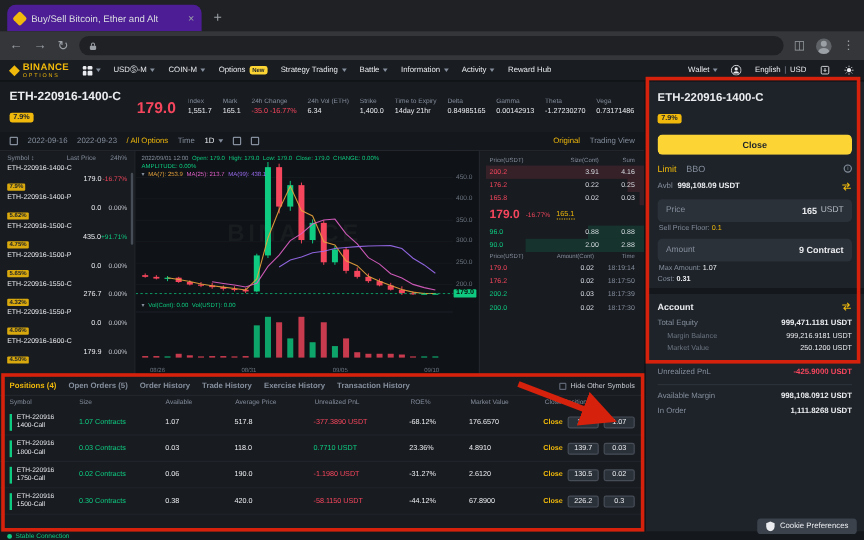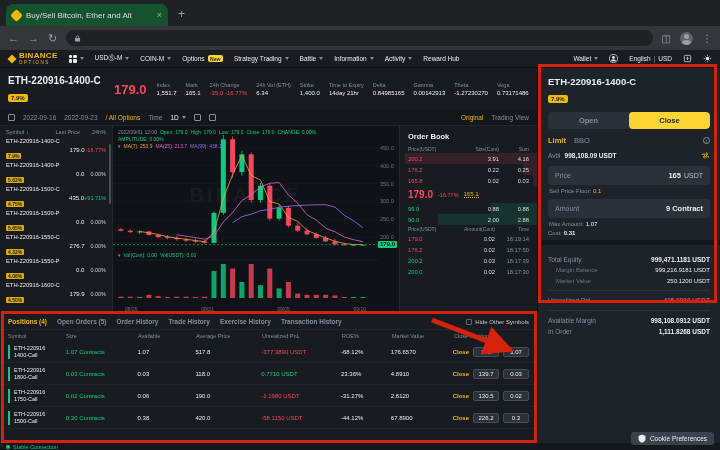--- a/index.html
+++ b/index.html
@@ -1,21 +1,21 @@
 <!DOCTYPE html>
 <html><head>
 <meta charset="utf-8">
 <style>
   * { margin:0; padding:0; box-sizing:border-box; }
   html,body { width:720px; height:450px; background:#0b0e11; font-family:"Liberation Sans",sans-serif; overflow:hidden; }
   .screen { position:relative; width:720px; height:450px; background:#14171c; overflow:hidden; }
 
   
   .tabstrip { position:absolute; left:0; top:0; width:720px; height:26px; background:#202124; }
-  .tab { position:absolute; left:6px; top:4px; width:162px; height:22px; background:#14532d; border-radius:7px 7px 0 0; display:flex; align-items:center; padding:0 6px; gap:5px; }
+  .tab { position:absolute; left:6px; top:4px; width:162px; height:22px; background:#4c1d95; border-radius:7px 7px 0 0; display:flex; align-items:center; padding:0 6px; gap:5px; }
   .tab .fav { width:9px; height:9px; background:#f0b90b; border-radius:2px; transform:rotate(45deg); flex:0 0 9px; }
   .tab .t { font-size:8px; color:#dadce0; white-space:nowrap; overflow:hidden; flex:1; }
   .tab .x { font-size:9px; color:#9aa0a6; }
   .newtab { position:absolute; left:178px; top:8px; font-size:12px; color:#9aa0a6; line-height:12px; }
   .btoolbar { position:absolute; left:0; top:26px; width:720px; height:24px; background:#35363a; display:flex; align-items:center; padding:0 8px; gap:9px; }
   .nav-arrow { color:#9aa0a6; font-size:11px; }
   .urlbar { flex:1; height:16px; background:#202124; border-radius:8px; display:flex; align-items:center; padding:0 8px; gap:5px; }
   .lock { width:7px; height:7px; }
   .chrome-ico { color:#9aa0a6; font-size:10px; }
   .avatar { width:13px; height:13px; border-radius:50%; background:#5f6368; position:relative; overflow:hidden; }
@@ -119,21 +119,21 @@
   .close-box { background:#2b3139; border:1px solid #474d57; border-radius:2px; color:#eaecef; font-size:6px; padding:1px 4px; min-width:26px; text-align:center; }
 
   
   .rightcol { position:absolute; left:537px; top:68px; width:183px; height:375px; background:#1e2329; border-left:1px solid #0d0f12; }
   .opanel { padding:8px 10px 4px; }
   .opanel .sym { color:#eaecef; font-size:9.5px; font-weight:bold; }
   .otabs { display:flex; margin:7px 0; border-radius:4px; overflow:hidden; background:#2b3139; }
   .otab { flex:1; text-align:center; font-size:7.5px; padding:4px 0; color:#848e9c; font-weight:bold; }
   .otab.active { background:#fcd535; color:#1e2329; border-radius:4px; }
   .otype { display:flex; align-items:center; gap:8px; margin:4px 0 6px; }
-  .otype .limit { color:#f0b90b; font-size:7.5px; font-weight:bold;text-align:right; }
+  .otype .limit { color:#f0b90b; font-size:7.5px; font-weight:normal;text-align:right; }
   .otype .bbo { color:#848e9c; font-size:7.5px; }
   .otype .info { margin-left:auto; width:7px; height:7px; border:1px solid #848e9c; border-radius:50%; color:#848e9c; font-size:5px; text-align:center; line-height:7px; }
   .avbl { display:flex; align-items:center; gap:4px; margin:4px 0 6px; }
   .avbl .l { color:#848e9c; font-size:6.5px; }
   .avbl .v { color:#eaecef; font-size:6.5px; font-weight:bold; }
   .xfer { margin-left:auto; }
   .field { background:#2b3139; border-radius:4px; height:19px; display:flex; align-items:center; padding:0 7px; margin:5px 0 3px; }
   .field .lab { color:#848e9c; font-size:7px; }
   .field .val { margin-left:auto; color:#eaecef; font-size:7.5px; font-weight:bold; }
   .field .unit { color:#b7bdc6; font-size:7px; margin-left:3px; }
@@ -503,21 +503,20 @@
       <span class="pl" style="top: 18.8571px;">450.0</span>
       <span class="pl" style="top: 36.7143px;">400.0</span>
       <span class="pl" style="top: 54.5714px;">350.0</span>
       <span class="pl" style="top: 72.4286px;">300.0</span>
       <span class="pl" style="top: 90.2857px;">250.0</span>
       <span class="pl" style="top: 108.143px;">200.0</span>
       <span class="ptag" style="top: 114.643px;">179.0</span>
     </div>
 
   <div class="obpanel">
-    <div class="panel-title">Order Book</div>
     <div class="ob-head">
       <span class="h1">Price(USDT)</span>
       <span class="h2">Size(Cont)</span>
       <span class="h3">Sum</span>
     </div>
     <div id="ob-asks">
         <div class="obrow ask">
           <div class="depth" style="width: 96%;"></div>
           <span class="p">200.2</span>
           <span class="s">3.91</span>
@@ -686,21 +685,20 @@
           </div>
         </div>
       </div>
   </div>
 
   <div class="rightcol">
     <div class="opanel">
       <div class="sym">ETH-220916-1400-C</div>
       <span class="iv-badge">7.9%</span>
       <div class="otabs">
-        <div class="otab">Open</div>
         <div class="otab active">Close</div>
       </div>
       <div class="otype">
         <span class="limit">Limit</span>
         <span class="bbo">BBO</span>
         <span class="info">i</span>
       </div>
       <div class="avbl">
         <span class="l">Avbl</span>
         <span class="v">998,108.09 USDT</span>
@@ -716,20 +714,27 @@
       </div>
       <div class="subnote"><span>Sell Price Floor:</span> <b>0.1</b></div>
       <div class="field">
         <span class="lab">Amount</span>
         <span class="val">9 Contract</span>
       </div>
       <div class="subnote w"><span>Max Amount:</span> <b>1.07</b></div>
       <div class="costrow"><span>Cost:</span> <b>0.31</b></div>
     </div>
     <div class="accpanel">
+      <div class="acc-head">
+        <span class="t">Account</span>
+        <svg class="xfer ico-sm" viewBox="0 0 10 10">
+            <path d="M1 3.5h6M5.5 1.5l2 2-2 2" stroke="#f0b90b" stroke-width="1" fill="none"></path>
+            <path d="M9 6.5H3M4.5 4.5l-2 2 2 2" stroke="#f0b90b" stroke-width="1" fill="none"></path>
+          </svg>
+      </div>
       <div id="acc-rows">
           <div class="accrow">
             <span class="l">Total Equity</span>
             <span class="v">999,471.1181 USDT</span>
           </div>
           <div class="accrow indent">
             <span class="l">Margin Balance</span>
             <span class="v">999,216.9181 USDT</span>
           </div>
           <div class="accrow indent">

